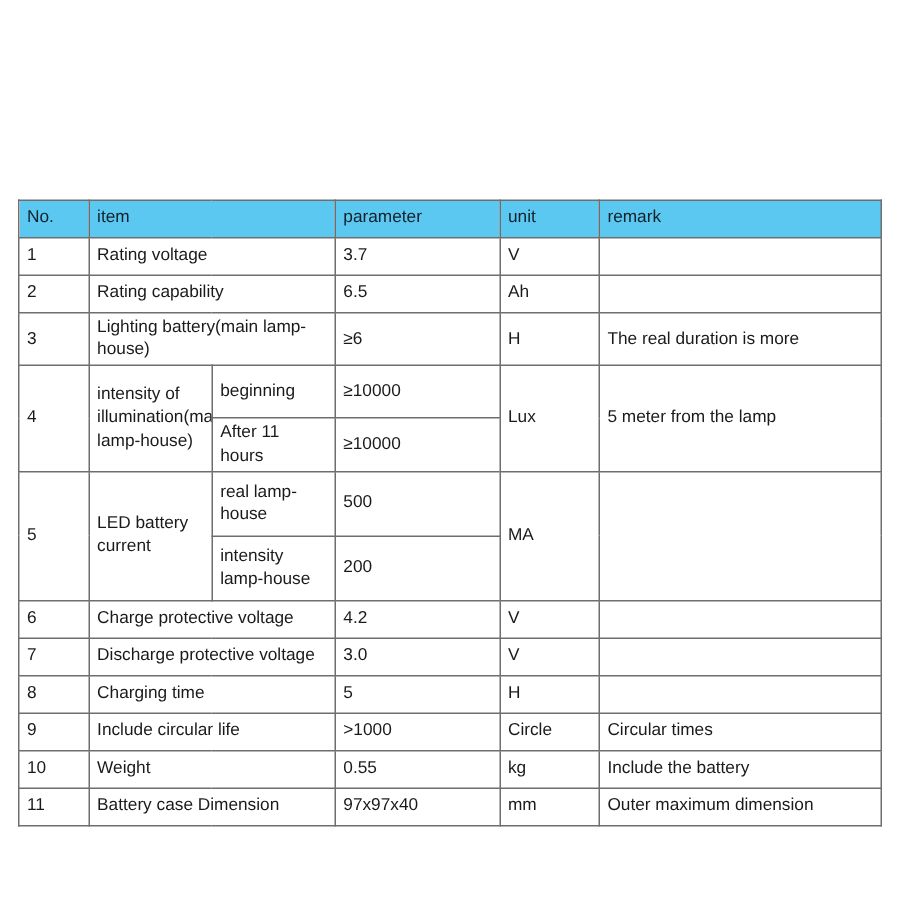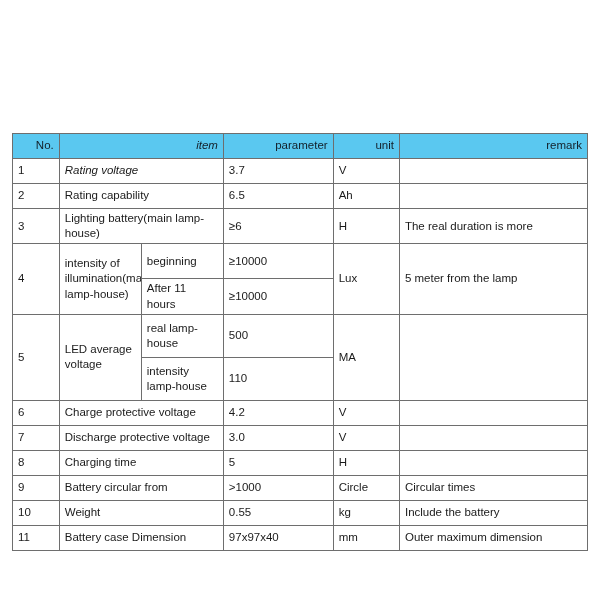--- a/index.html
+++ b/index.html
@@ -36,25 +36,24 @@
     font-weight: normal;
     line-height: 1.32;
     background: #ffffff;
     white-space: normal;
     overflow: hidden;
   }
   #spec-table thead td {
     background: #5ac8f0;
     height: 20px;
     color: #13202a;
-    text-align: right;
   }
   .r-std td { height: 20px; }
   .col-no    { width: 32px; }
-  .col-item  { width: 140px; font-style: italic; }
+  .col-item  { width: 140px; }
   .col-param { width: 90px; }
   .col-unit  { width: 50px; margin-left: 48px; }
   .col-remark{ width: 162px; }
   .wrapcell { line-height: 1.45; }
 </style>
 </head>
 <body>
 
 <div id="page">
 
@@ -102,29 +101,29 @@
         <td rowspan="2">Lux</td>
         <td rowspan="2">5 meter from the lamp</td>
       </tr>
       <tr>
         <td style="height:30px">After 11 hours</td>
         <td>≥10000</td>
       </tr>
 
       <tr>
         <td rowspan="2">5</td>
-        <td rowspan="2" class="wrapcell">LED average voltage</td>
+        <td rowspan="2" class="wrapcell">LED battery current</td>
         <td style="height:38px" class="wrapcell">real lamp-house</td>
         <td>500</td>
         <td rowspan="2">MA</td>
         <td rowspan="2"></td>
       </tr>
       <tr>
         <td style="height:38px" class="wrapcell">intensity lamp-house</td>
-        <td>110</td>
+        <td>200</td>
       </tr>
 
       <tr class="r-std">
         <td>6</td>
         <td colspan="2">Charge protective voltage</td>
         <td>4.2</td>
         <td>V</td>
         <td></td>
       </tr>
 
@@ -139,21 +138,21 @@
       <tr class="r-std">
         <td>8</td>
         <td colspan="2">Charging time</td>
         <td>5</td>
         <td>H</td>
         <td></td>
       </tr>
 
       <tr class="r-std">
         <td>9</td>
-        <td colspan="2">Battery circular from</td>
+        <td colspan="2">Include circular life</td>
         <td>&gt;1000</td>
         <td>Circle</td>
         <td>Circular times</td>
       </tr>
 
       <tr class="r-std">
         <td>10</td>
         <td colspan="2">Weight</td>
         <td>0.55</td>
         <td>kg</td>

